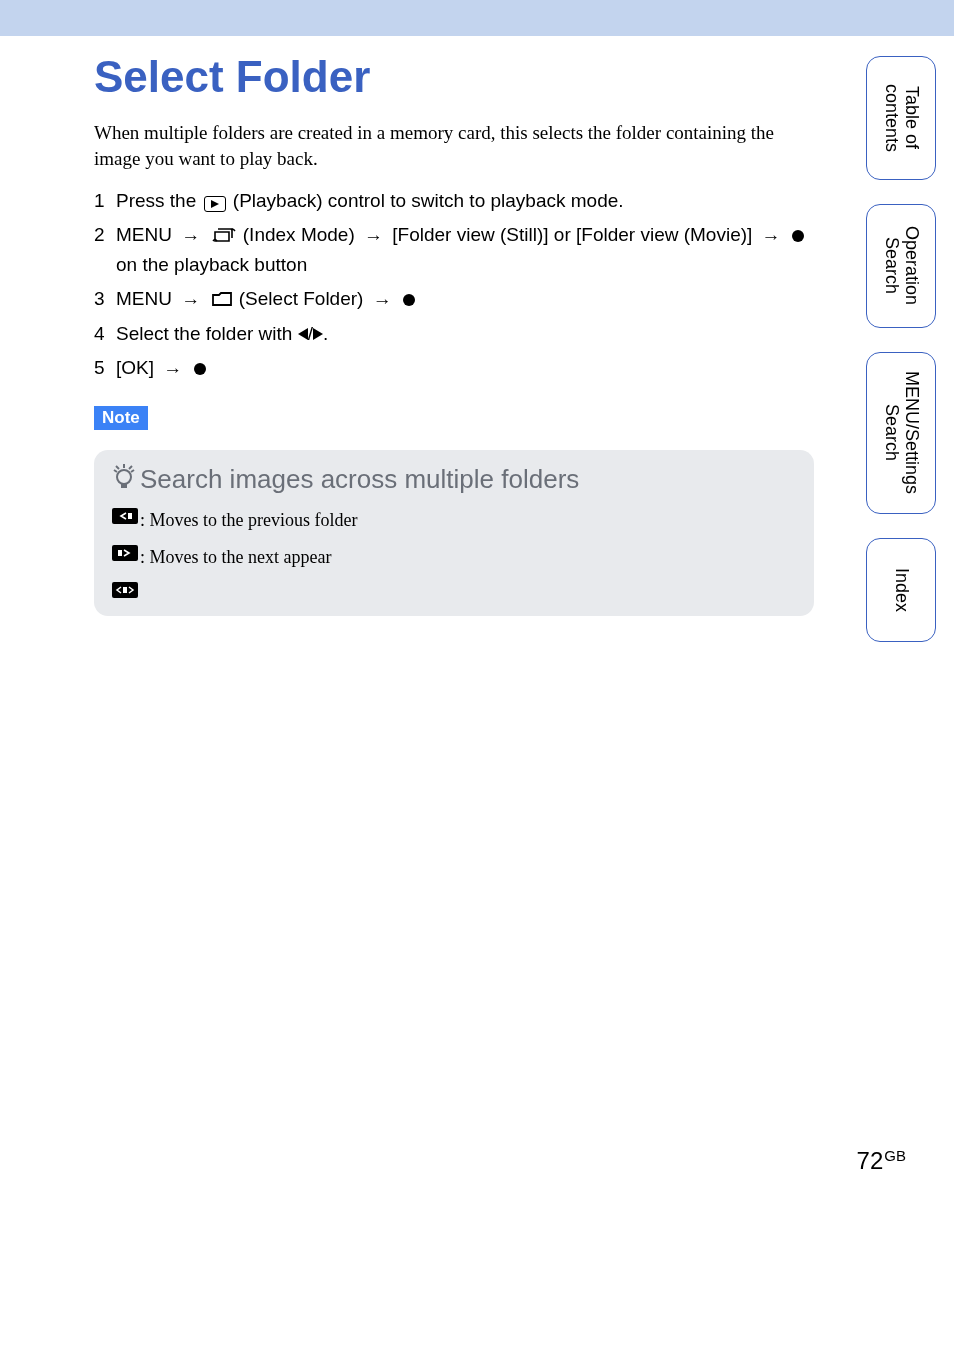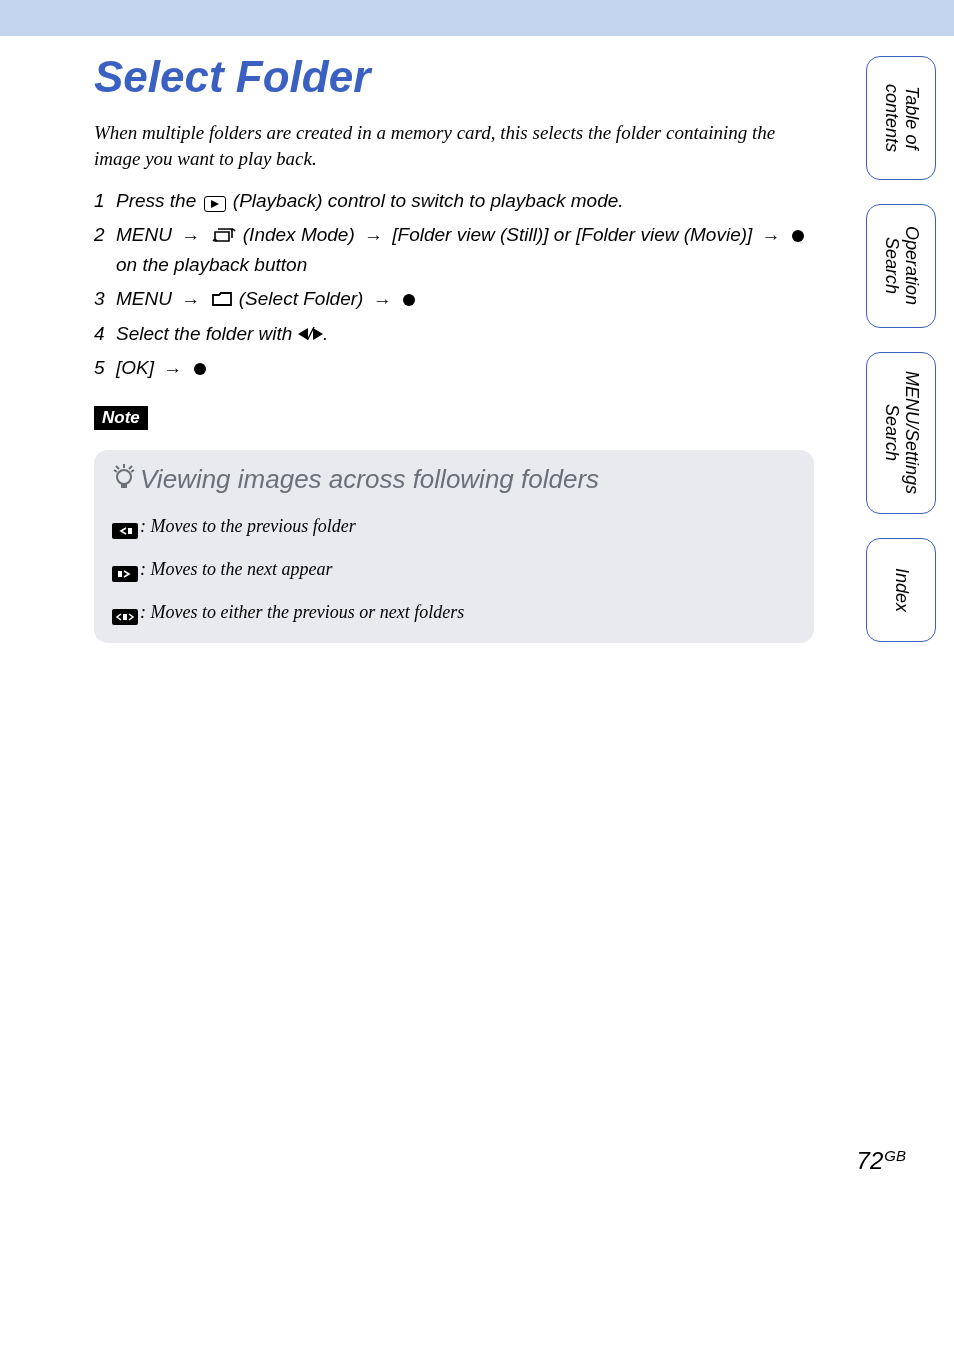--- a/index.html
+++ b/index.html
@@ -1,42 +1,42 @@
 <!DOCTYPE html>
 <html><head>
 <meta charset="utf-8">
 <style>
   * { box-sizing: border-box; margin: 0; padding: 0; }
   html, body { width: 954px; height: 1369px; font-family: "Times New Roman", serif; background: #fff; color: #000; }
-  .page { position: relative; width: 954px; height: 1203px; font-style: italic; }
+  .page { position: relative; width: 954px; height: 1203px; }
   .top-band { position: absolute; top: 0; left: 0; width: 954px; height: 36px; background: #c3d4ee; }
   .content { position: absolute; top: 36px; left: 94px; width: 720px; }
   .title { font-family: Arial, Helvetica, sans-serif; font-size: 44px; font-weight: bold; color: #3a61c1; margin-top: 16px; margin-bottom: 18px; }
   .intro { font-size: 19px; line-height: 1.35; margin-bottom: 16px; }
   ol.steps { list-style: none; counter-reset: step; font-family: Arial, Helvetica, sans-serif; font-size: 19px; }
   ol.steps > li { counter-increment: step; display: flex; margin-bottom: 6px; line-height: 1.45; }
   ol.steps > li::before { content: counter(step); width: 22px; flex: 0 0 22px; }
   .step-body { flex: 1; }
   .arrow { display: inline-block; margin: 0 4px; }
   .icon-box { display: inline-flex; align-items: center; justify-content: center; }
   .playback-icon { border: 1.5px solid #000; border-radius: 3px; width: 22px; height: 16px; display: inline-flex; align-items: center; justify-content: center; vertical-align: -2px; margin: 0 2px; }
   .playback-icon svg { display: block; }
   .viewmode-icon { display:inline-block; vertical-align:-3px; margin:0 2px;}
   .folder-icon { display:inline-block; vertical-align:-2px; margin:0 2px;}
   .dot { display:inline-block; width:12px; height:12px; background:#000; border-radius:50%; vertical-align:-1px; margin:0 2px;}
   .tri-left, .tri-right { display:inline-block; width:0; height:0; vertical-align:0px;}
   .tri-left { border-top:6px solid transparent; border-bottom:6px solid transparent; border-right:10px solid #000;}
   .tri-right { border-top:6px solid transparent; border-bottom:6px solid transparent; border-left:10px solid #000;}
-  .note-label { display:inline-block; background:#000000; color:#fff; font-family: Arial, Helvetica, sans-serif; font-weight:bold; font-size:17px; padding:2px 8px; margin-top:18px; margin-bottom:6px;}
+  .note-label { display:inline-block; background:#3b82f6; color:#fff; font-family: Arial, Helvetica, sans-serif; font-weight:bold; font-size:17px; padding:2px 8px; margin-top:18px; margin-bottom:6px;}
   ul.notes { list-style: disc; margin-left: 18px; font-size:17px; font-family: "Times New Roman", serif;}
   .tip-box { background:#e8eaed; border-radius:14px; padding:14px 18px 18px 18px; margin-top:14px;}
   .tip-title-row { display:flex; align-items:center; gap:4px; margin-bottom:10px;}
   .tip-title { font-family: Arial, Helvetica, sans-serif; font-size:26px; color:#6a6f78; }
   .tip-body { font-size:18px; line-height:1.4;}
-  .indic-line { display:flex; align-items:flex-end; gap:2px; margin-top:18px;}
+  .indic-line { display:flex; align-items:flex-start; gap:2px; margin-top:12px;}
   .badge { display:inline-flex; width:26px; height:16px; background:#000; border-radius:2px; color:#fff; align-items:center; justify-content:center; flex-shrink:0;}
   .badge svg { display:block;}
   .side-tabs { position:absolute; right:18px; top:56px; display:flex; flex-direction:column; gap:24px;}
   .tab { width:70px; border:1.5px solid #3a61c1; border-radius:14px; background:#fff; display:flex; align-items:center; justify-content:center; padding:16px 0; cursor:pointer;}
   .tab .vtext { writing-mode: vertical-rl; font-family: Arial, Helvetica, sans-serif; font-size:18px; color:#000; text-align:center; line-height:1.1;}
   .tab.sz-s { height:124px;}
   .tab.sz-m { height:162px;}
   .tab.sz-xs { height:104px;}
   .page-num { position:absolute; right:48px; bottom:28px; font-family: Arial, Helvetica, sans-serif; font-size:24px;}
   .page-num .gb { font-size:15px; vertical-align: top; margin-left:1px;}
@@ -121,21 +121,21 @@
           <svg width="24" height="28" viewBox="0 0 24 28">
             <circle cx="12" cy="13" r="7" fill="none" stroke="#6a6f78" stroke-width="2"></circle>
             <rect x="9" y="20" width="6" height="4" fill="#6a6f78"></rect>
             <line x1="12" y1="0" x2="12" y2="4" stroke="#6a6f78" stroke-width="2"></line>
             <line x1="2" y1="6" x2="5" y2="8" stroke="#6a6f78" stroke-width="2"></line>
             <line x1="22" y1="6" x2="19" y2="8" stroke="#6a6f78" stroke-width="2"></line>
             <line x1="4" y1="2" x2="7" y2="5" stroke="#6a6f78" stroke-width="2"></line>
             <line x1="20" y1="2" x2="17" y2="5" stroke="#6a6f78" stroke-width="2"></line>
           </svg>
         </span>
-        <span class="tip-title">Viewing images across following folders</span>
+        <span class="tip-title">Search images across multiple folders</span>
       </div>
       <div class="tip-body">
         <div class="indic-line">
           <span class="badge">
             <svg width="18" height="10" viewBox="0 0 18 10">
                 <path d="M10 2 l-5 3 l5 3" fill="none" stroke="#fff" stroke-width="1.6"></path>
                 <rect x="12" y="2" width="4" height="6" fill="#fff"></rect>
               </svg>
           </span>
           <span>: Moves to the previous folder</span>
@@ -150,21 +150,20 @@
           <span>: Moves to the next appear</span>
         </div>
         <div class="indic-line">
           <span class="badge">
             <svg width="20" height="10" viewBox="0 0 20 10">
                 <path d="M6 2 l-4 3 l4 3" fill="none" stroke="#fff" stroke-width="1.5"></path>
                 <rect x="8" y="2" width="4" height="6" fill="#fff"></rect>
                 <path d="M14 2 l4 3 l-4 3" fill="none" stroke="#fff" stroke-width="1.5"></path>
               </svg>
           </span>
-          <span>: Moves to either the previous or next folders</span>
         </div>
       </div>
     </div>
   </div>
 
   <div class="side-tabs">
     <div class="tab sz-s">
       <span class="vtext">Table of contents</span>
     </div>
     <div class="tab sz-s">

